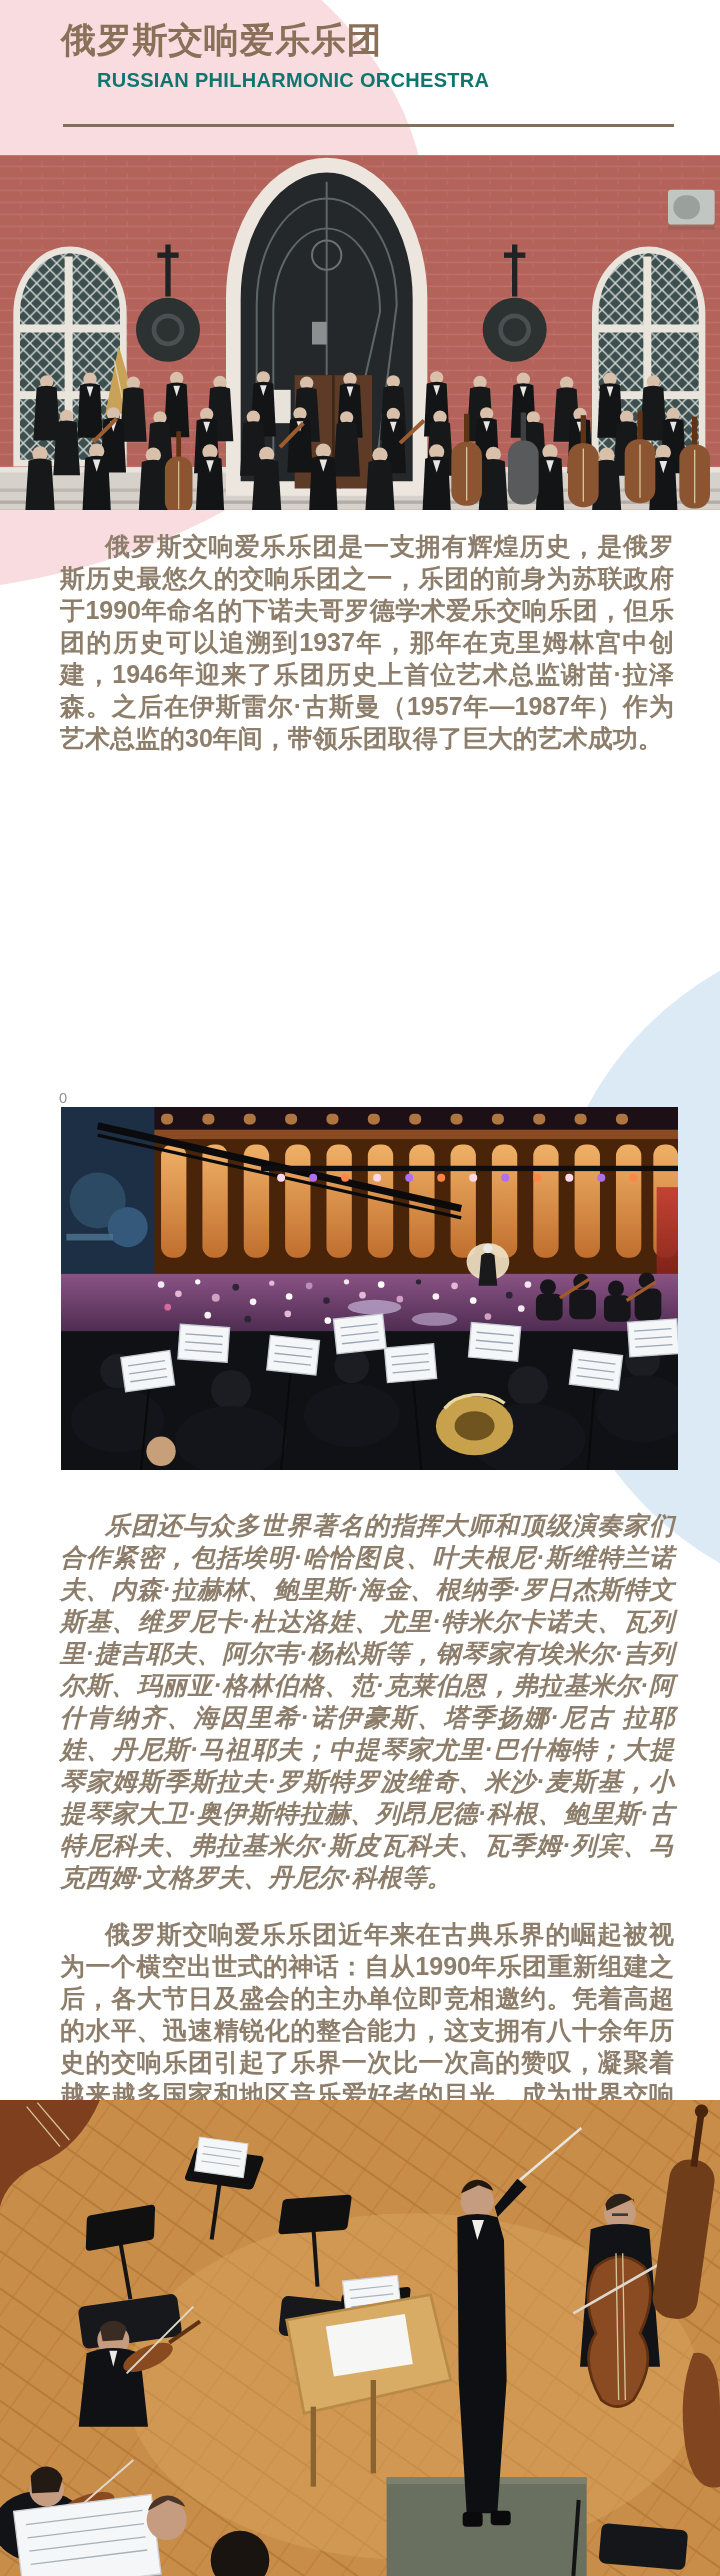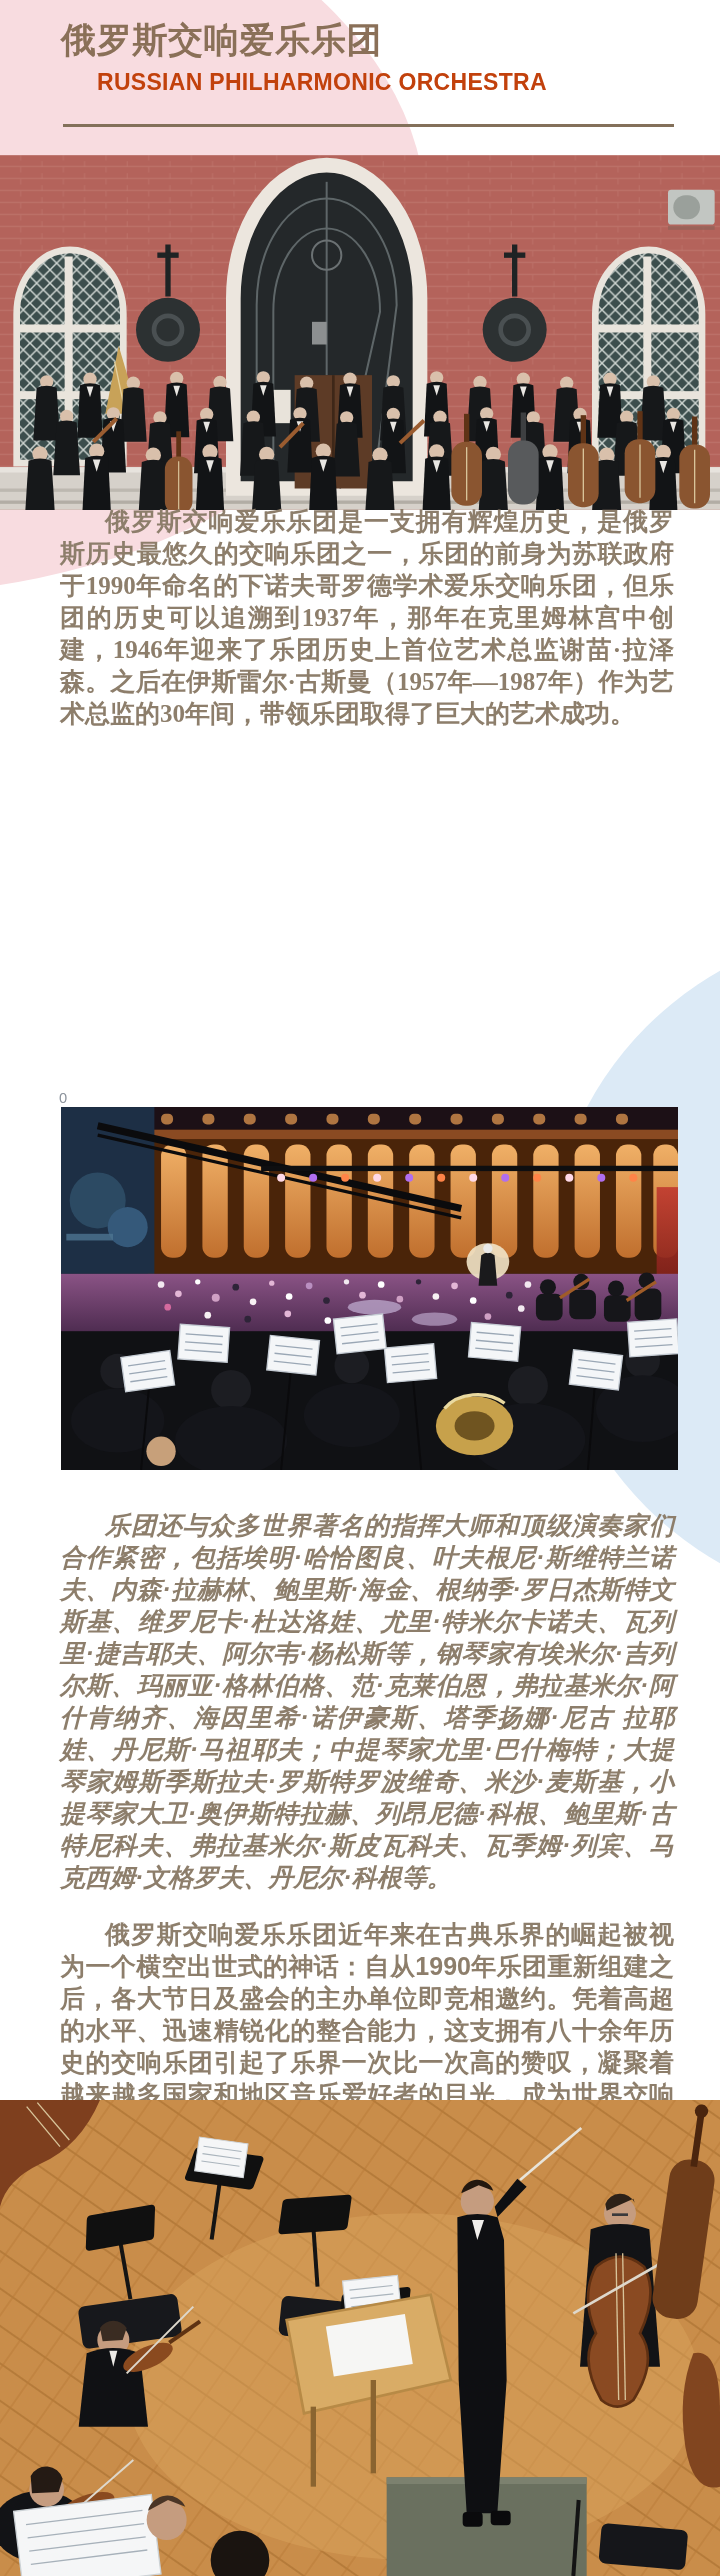--- a/index.html
+++ b/index.html
@@ -18,29 +18,29 @@
   #photo2{left:61px;top:1107px;width:617px;height:363px;}
   #photo3{left:0;top:2100px;width:720px;height:476px;z-index:2;}
   .photo svg{display:block;width:100%;height:100%;}
   #title{
     position:absolute;left:61px;top:17.3px;z-index:1;
     font-family:"Liberation Serif", serif;
     font-size:35px;font-weight:700;letter-spacing:0.7px;color:#8a7058;white-space:nowrap;
   }
   #subtitle{
     position:absolute;left:97px;top:69px;z-index:1;
-    font-size:23px;font-weight:600;letter-spacing:0.3px;color:#c2410c;white-space:nowrap;
+    font-size:20px;font-weight:600;letter-spacing:0.3px;color:#0f766e;white-space:nowrap;
   }
   #rule{position:absolute;left:63px;top:124px;width:611px;height:2.7px;background:#83705a;z-index:1;}
   .para{
     position:absolute;left:60px;width:614px;z-index:1;
     font-size:25px;line-height:32px;font-weight:700;color:#8d7e6b;
     text-align:justify;text-justify:inter-ideograph;text-indent:45px;
   }
-  #p1{top:506px;font-family:Liberation Serif, serif;}
+  #p1{top:530px;}
   #p2{top:780px;}
   #p3{top:1509px;font-style:italic;}
   #p4{top:1918px;}
   #stray-zero{
     position:absolute;left:59px;top:1090px;z-index:1;
     font-size:14.7px;font-weight:400;color:#8b929b;
   }
 </style>
 </head>
 <body>

